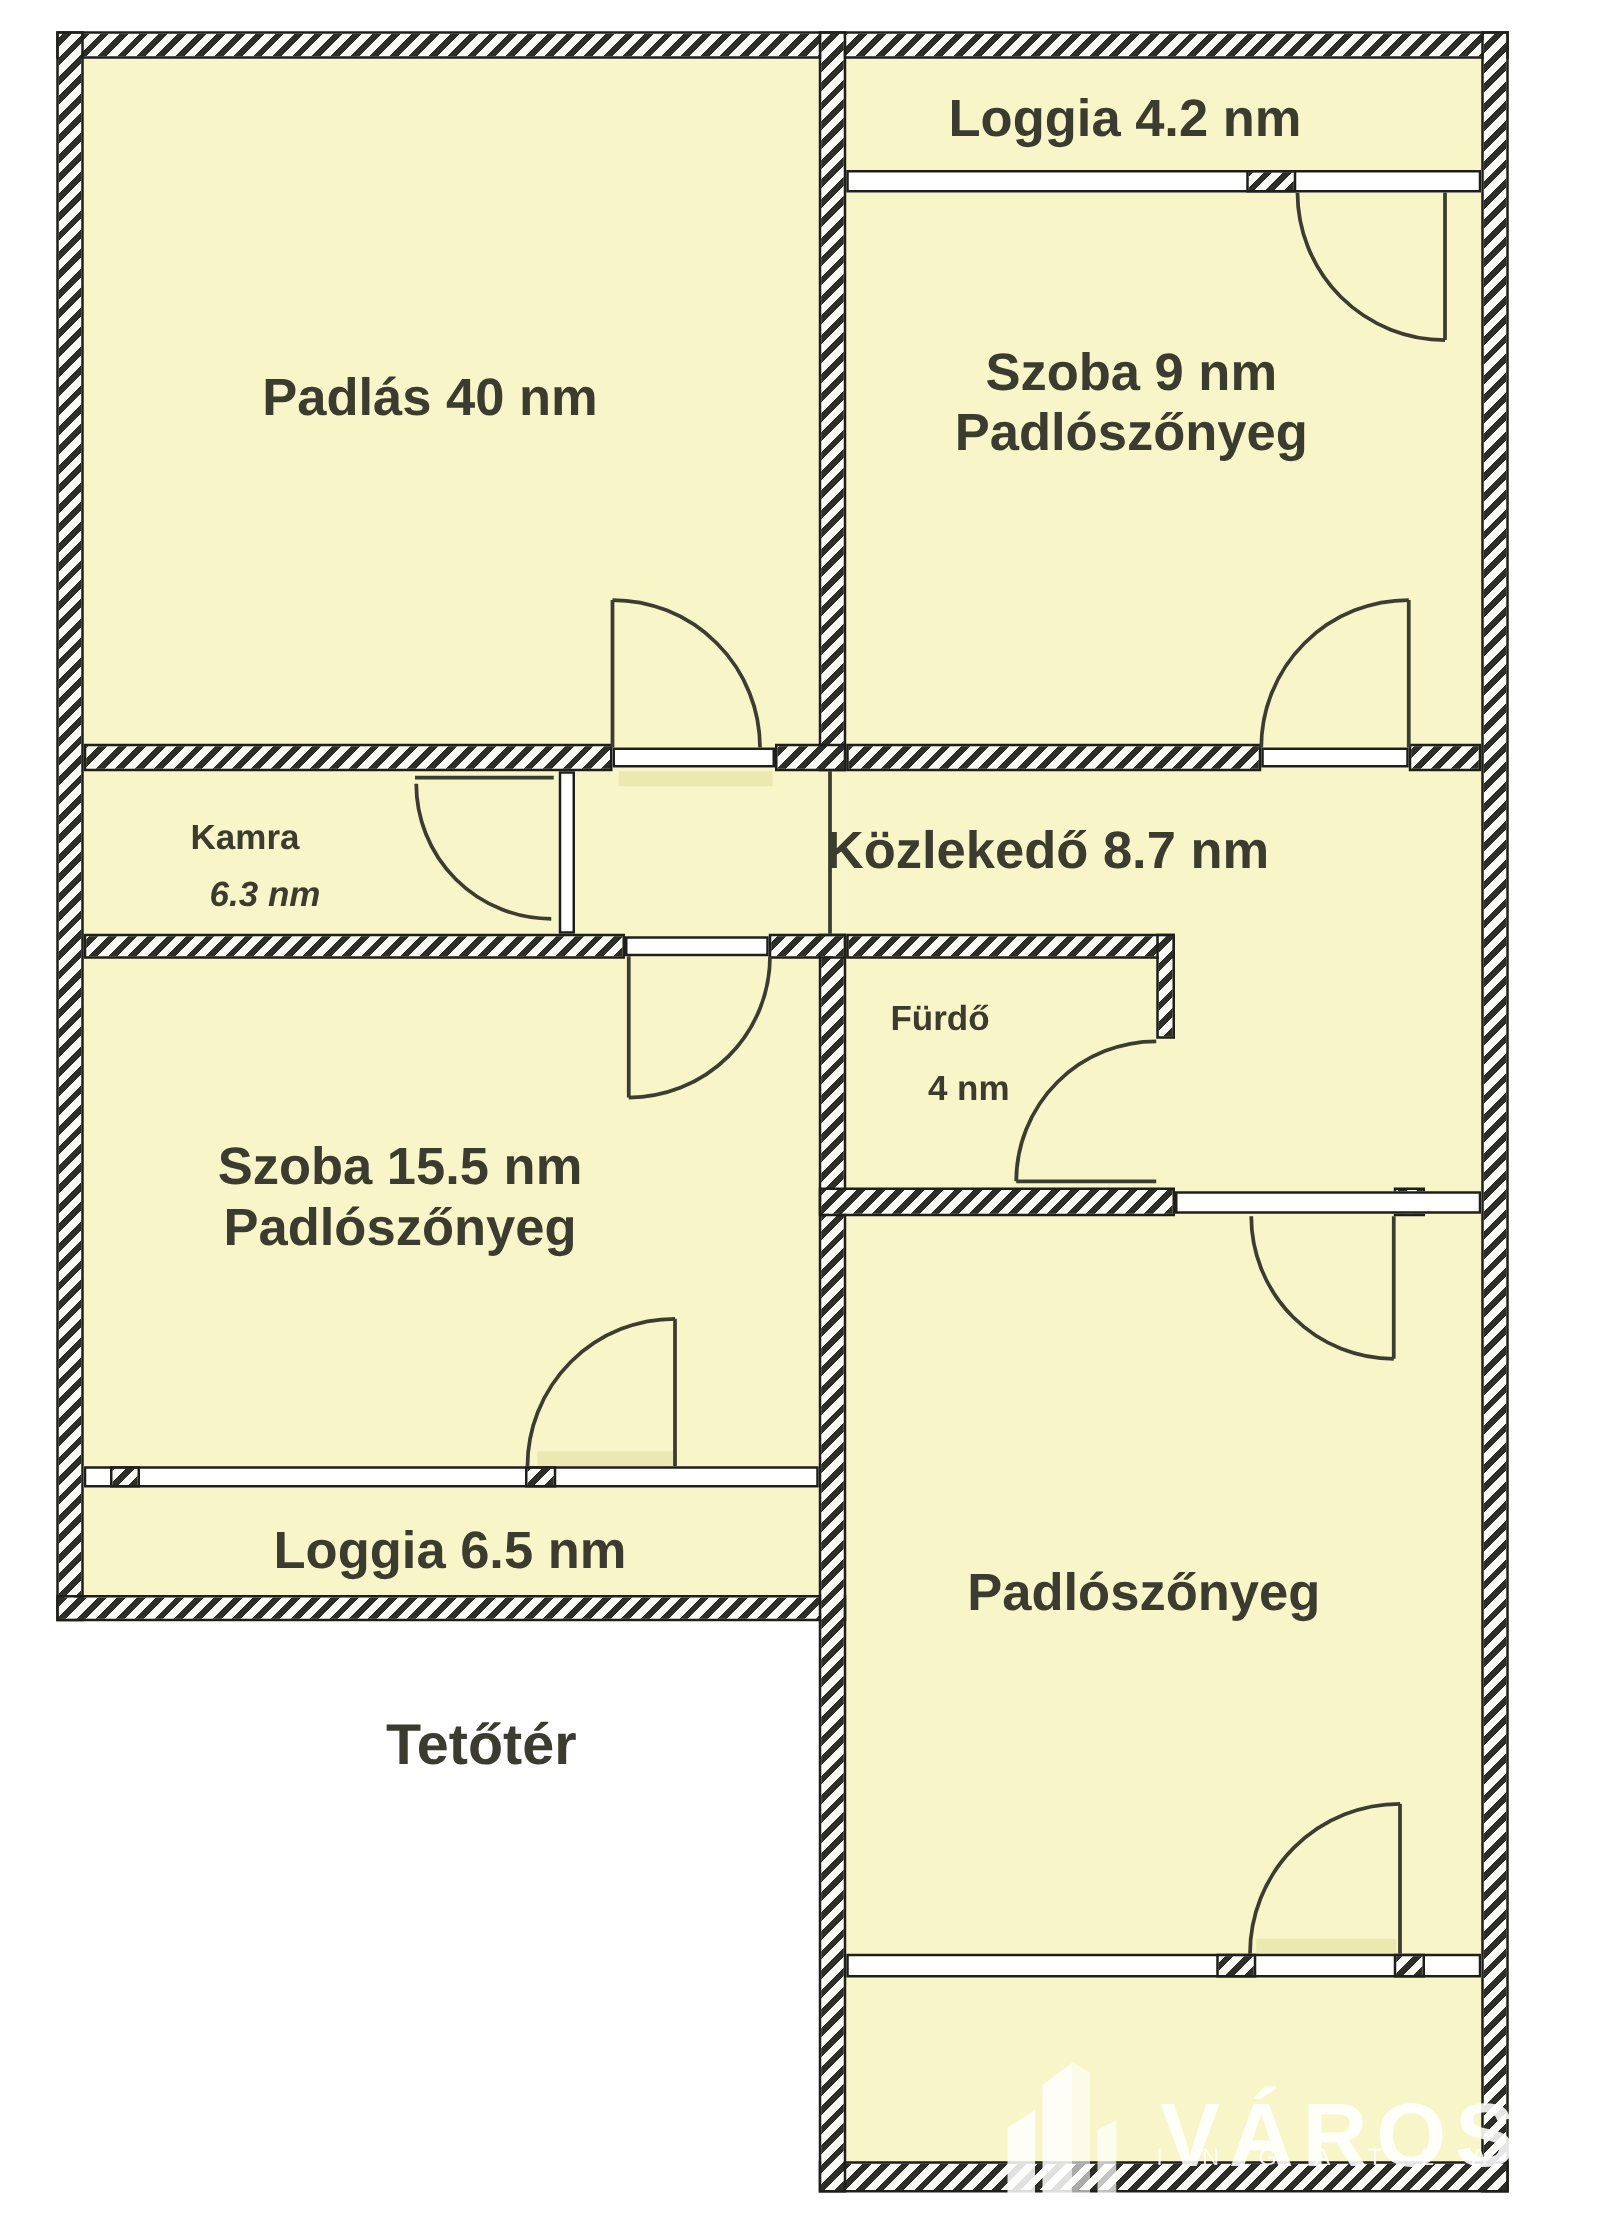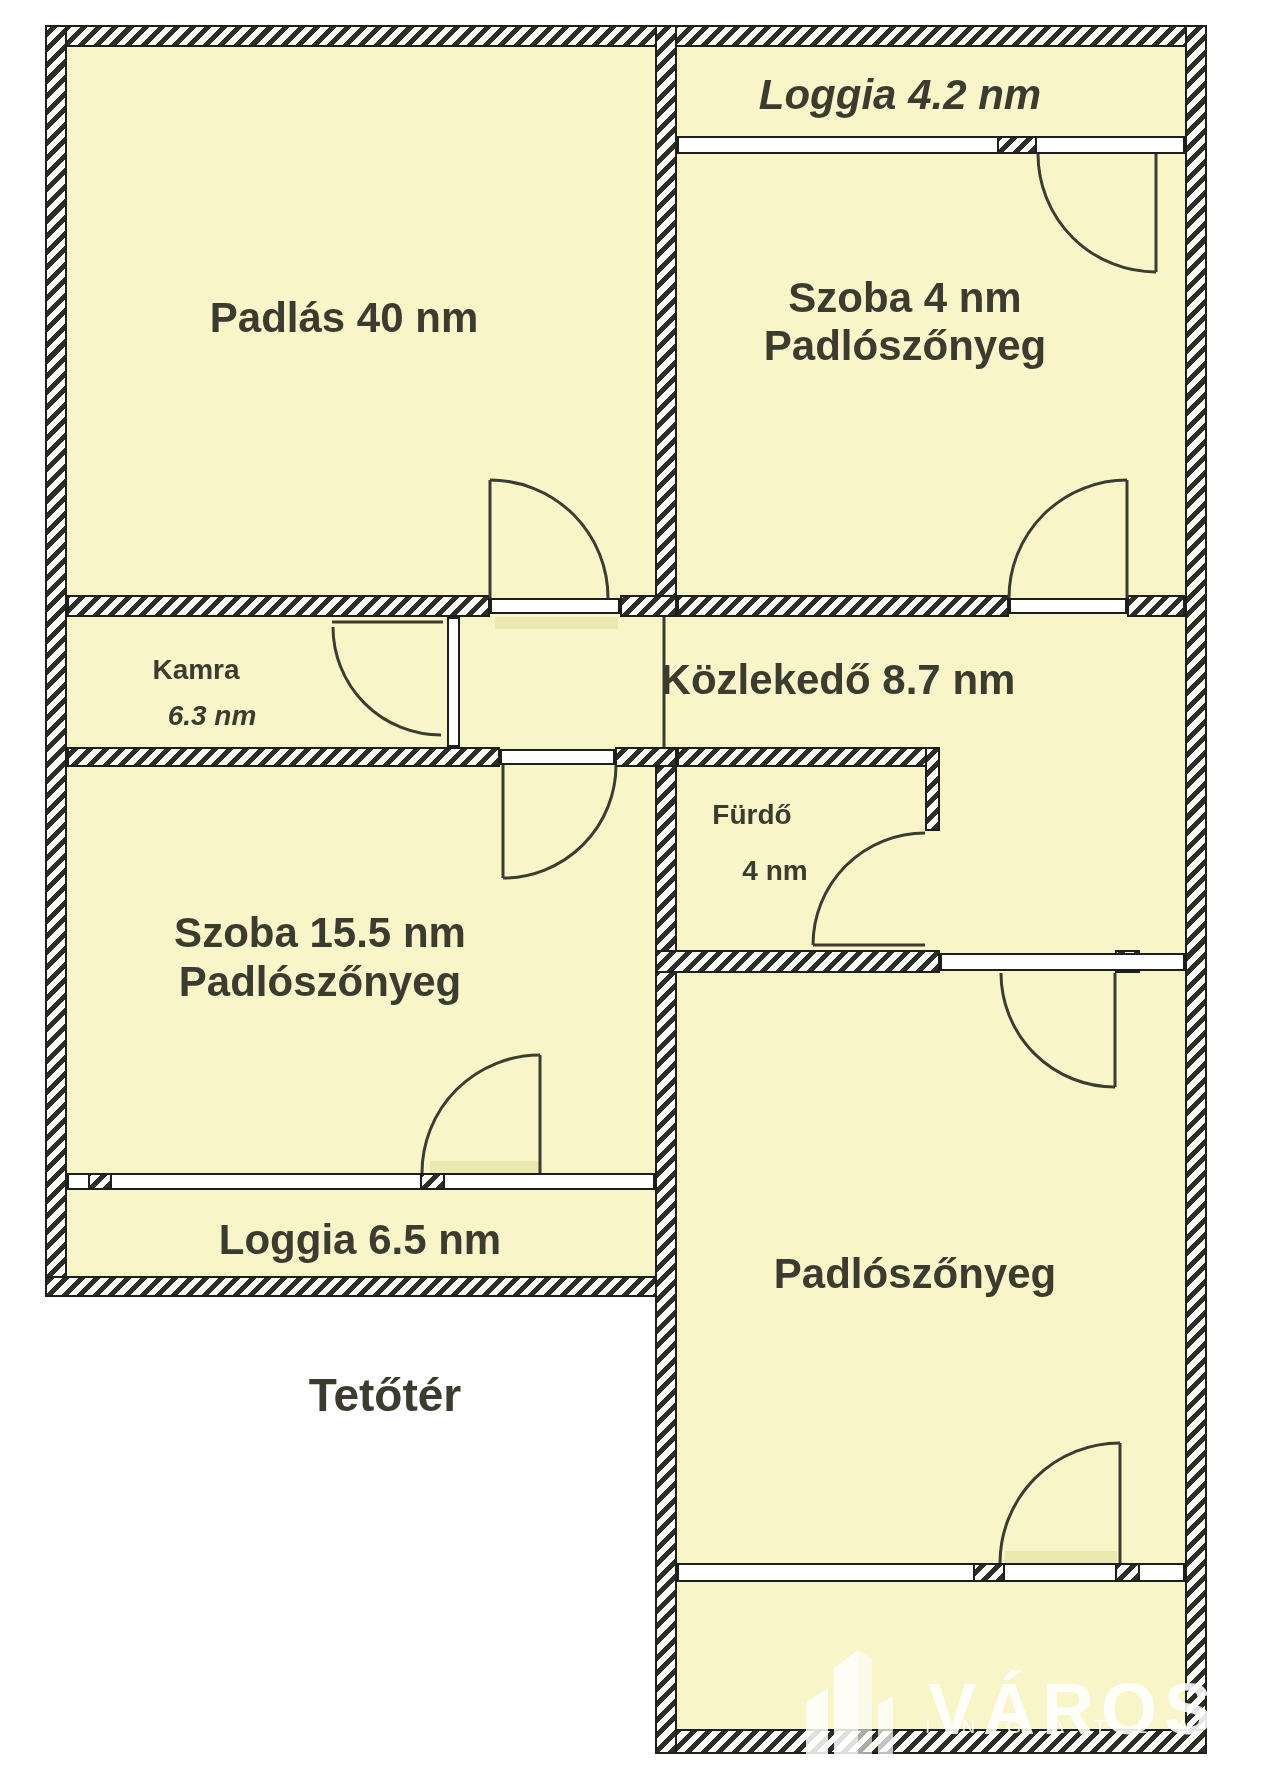--- a/index.html
+++ b/index.html
@@ -117,22 +117,22 @@
 
     <g fill="rgba(255,255,255,0.85)">
       <polygon points="806,1791 806,1702 828,1688 828,1791"></polygon>
       <polygon points="834,1791 834,1668 858,1650 858,1791"></polygon>
       <polygon points="858,1650 872,1658 872,1791 858,1791" fill="rgba(255,255,255,0.6)"></polygon>
       <polygon points="878,1791 878,1704 893,1696 893,1791" fill="rgba(255,255,255,0.72)"></polygon>
     </g>
   </svg>
 
   <div class="lbl" id="padlas-label" style="left:344px;top:318px;">Padlás 40 nm</div>
-  <div class="lbl" id="loggia42-label" style="left:900px;top:95px;font-style:italic;">Loggia 4.2 nm</div>
-  <div class="lbl" style="left:905px;top:298px;">Szoba 4 nm</div>
+  <div class="lbl" id="loggia42-label" style="left:900px;top:95px;">Loggia 4.2 nm</div>
+  <div class="lbl" style="left:905px;top:298px;">Szoba 9 nm</div>
   <div class="lbl" style="left:905px;top:346px;">Padlószőnyeg</div>
   <div class="lbl small" style="left:196px;top:670px;">Kamra</div>
   <div class="lbl small" style="left:212px;top:716px;font-style:italic;">6.3 nm</div>
   <div class="lbl" style="left:838px;top:680px;">Közlekedő 8.7 nm</div>
   <div class="lbl small" style="left:752px;top:815px;">Fürdő</div>
   <div class="lbl small" style="left:775px;top:871px;">4 nm</div>
   <div class="lbl" style="left:320px;top:933px;">Szoba 15.5 nm</div>
   <div class="lbl" style="left:320px;top:982px;">Padlószőnyeg</div>
   <div class="lbl" style="left:360px;top:1240px;">Loggia 6.5 nm</div>
   <div class="lbl" style="left:915px;top:1274px;">Padlószőnyeg</div>

